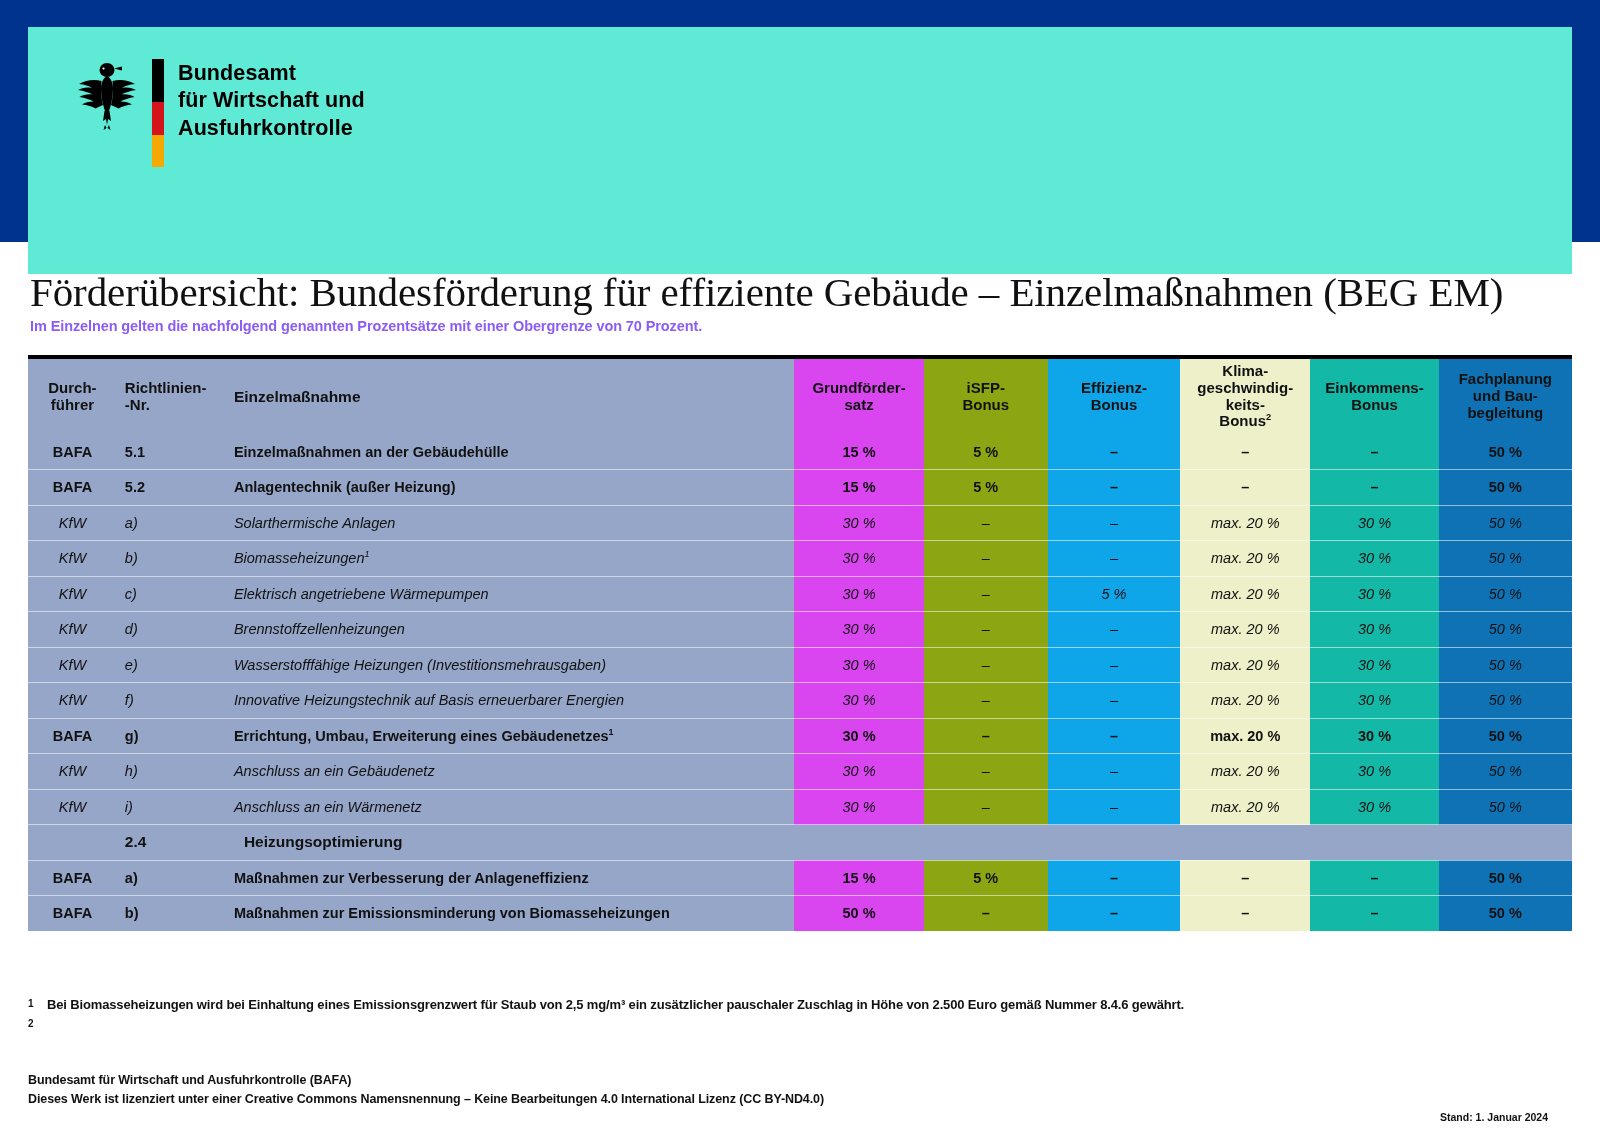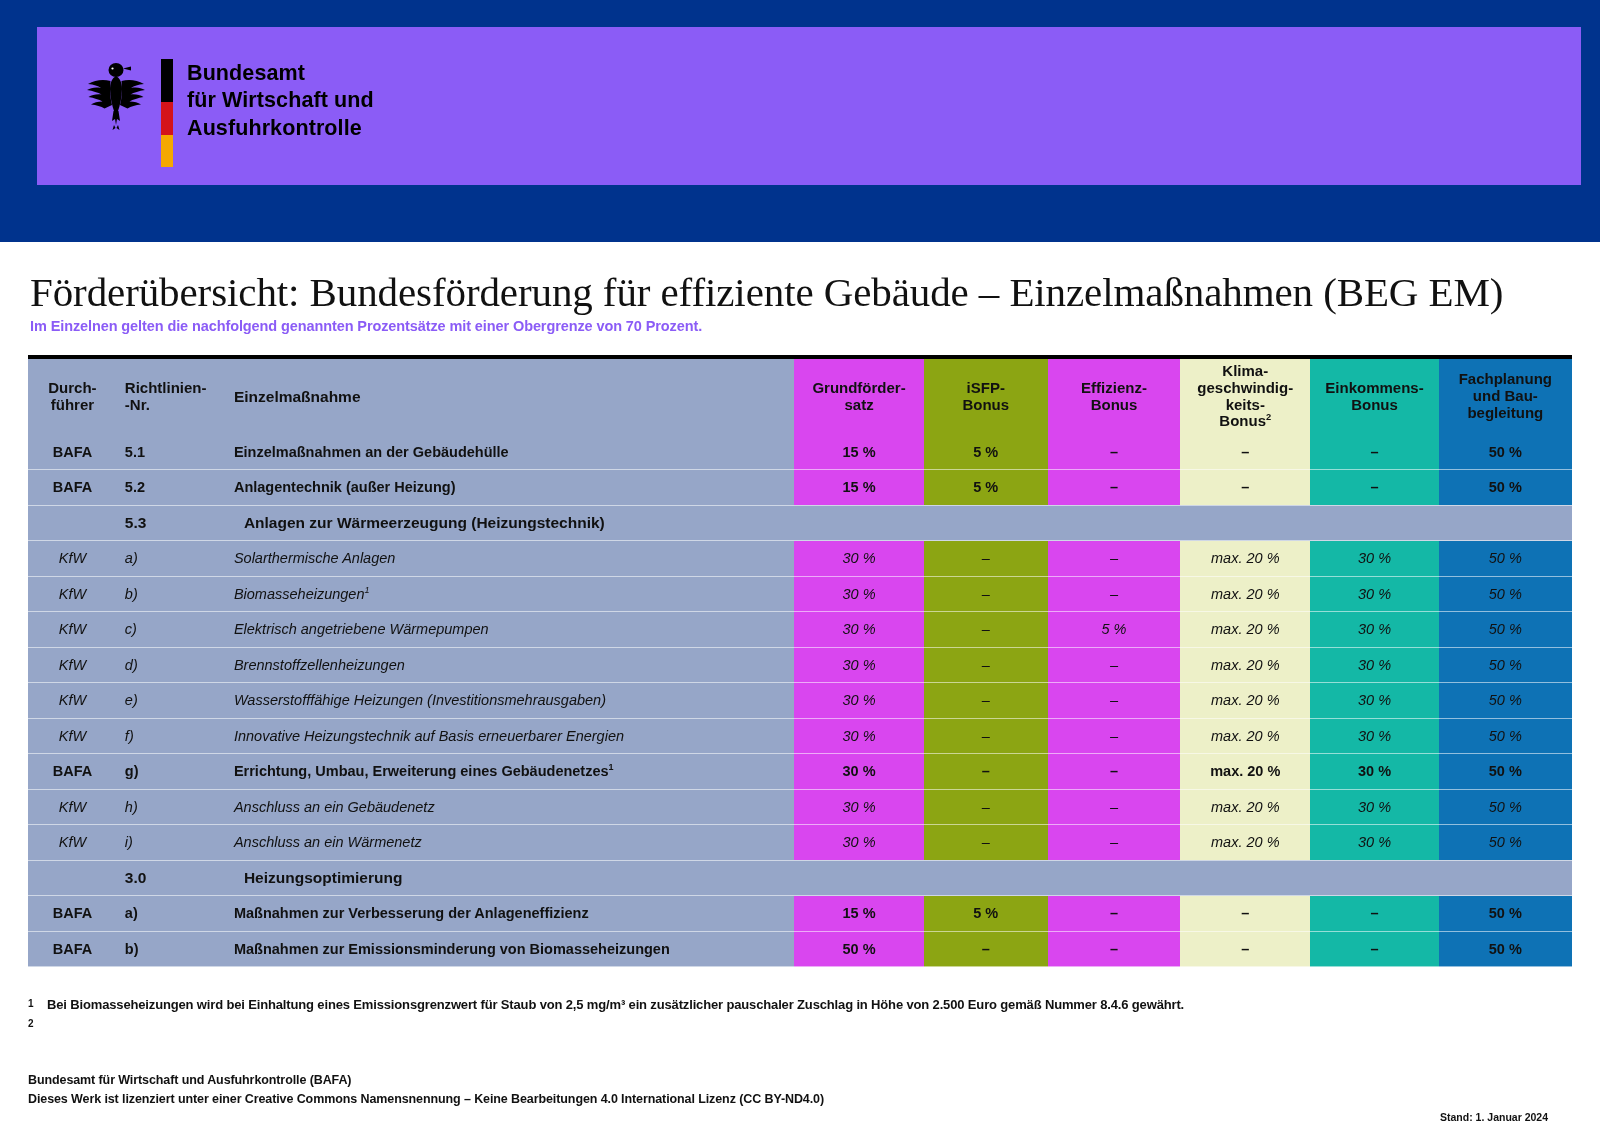--- a/index.html
+++ b/index.html
@@ -10,23 +10,22 @@
     position:relative;
     overflow:hidden;
   }
 
   
   .logo-band {
     position:absolute; left:0; top:0; width:1600px; height:242px;
     background:#00338D;
   }
   .logo-card {
-    position:absolute; left:28px; top:27px; width:1544px; height:158px;
-    background:#8b5cf6;
-    margin-left:9px;
+    position:absolute; left:28px; top:27px; width:1544px; height:247px;
+    background:#5eead4;
   }
   .logo-wrap {
     position:absolute; left:48px; top:32px;
     display:flex; align-items:flex-start; gap:14px;
   }
   .eagle { width:62px; height:72px; flex:none; }
   .flagbar { width:12px; height:108px; flex:none; display:flex; flex-direction:column; }
   .flagbar i { display:block; width:100%; }
   .flag-black { background:#000000; height:40%; }
   .flag-red   { background:#D4131A; height:30%; }
@@ -67,21 +66,21 @@
   
   .c-dur, .c-nr, .c-name { background:#96A6C8; }
   .c-dur { text-align:center; width:88px; }
   .c-nr  { width:108px; }
   .c-name{ text-align:left; width:547px; padding-left:18px; }
   .c-spacer { background:#96A6C8; width:5px; padding:0; }
 
   
   .c-v1 { background:#d946ef; width:128px; }
   .c-v2 { background:#8CA513; width:123px; }
-  .c-v3 { background:#d946ef; width:131px; }
+  .c-v3 { background:#0ea5e9; width:131px; }
   .c-v4 { background:#EDF0C8; width:129px; }
   .c-v5 { background:#14b8a6; width:127px; }
   .c-v6 { background:#0E72B5; width:132px; }
   .c-v1,.c-v2,.c-v3,.c-v4,.c-v5,.c-v6 { text-align:center; }
 
   
   tr.hdr { height:88px; }
   tr.hdr td { font-weight:bold; font-size:15px; line-height:1.12; border-bottom:none; }
   tr.hdr td.c-dur, tr.hdr td.c-nr, tr.hdr td.c-name { vertical-align:middle; }
   tr.hdr td.c-name { font-size:15.5px; }
@@ -213,137 +212,131 @@
           <td class="c-nr">5.2</td>
           <td class="c-name"><span>Anlagentechnik (außer Heizung)</span></td>
           <td class="c-spacer"></td>
           <td class="c-v1">15 %</td>
           <td class="c-v2">5 %</td>
           <td class="c-v3">–</td>
           <td class="c-v4">–</td>
           <td class="c-v5">–</td>
           <td class="c-v6">50 %</td>
         </tr>
+        <tr class="italic">
+          <td class="c-dur">KfW</td>
+          <td class="c-nr">a)</td>
+          <td class="c-name"><span>Solarthermische Anlagen</span></td>
+          <td class="c-spacer"></td>
+          <td class="c-v1">30 %</td>
+          <td class="c-v2">–</td>
+          <td class="c-v3">–</td>
+          <td class="c-v4">max. 20 %</td>
+          <td class="c-v5">30 %</td>
+          <td class="c-v6">50 %</td>
+        </tr>
+        <tr class="italic">
+          <td class="c-dur">KfW</td>
+          <td class="c-nr">b)</td>
+          <td class="c-name"><span>Biomasseheizungen</span><sup>1</sup></td>
+          <td class="c-spacer"></td>
+          <td class="c-v1">30 %</td>
+          <td class="c-v2">–</td>
+          <td class="c-v3">–</td>
+          <td class="c-v4">max. 20 %</td>
+          <td class="c-v5">30 %</td>
+          <td class="c-v6">50 %</td>
+        </tr>
+        <tr class="italic">
+          <td class="c-dur">KfW</td>
+          <td class="c-nr">c)</td>
+          <td class="c-name"><span>Elektrisch angetriebene Wärmepumpen</span></td>
+          <td class="c-spacer"></td>
+          <td class="c-v1">30 %</td>
+          <td class="c-v2">–</td>
+          <td class="c-v3">5 %</td>
+          <td class="c-v4">max. 20 %</td>
+          <td class="c-v5">30 %</td>
+          <td class="c-v6">50 %</td>
+        </tr>
+        <tr class="italic">
+          <td class="c-dur">KfW</td>
+          <td class="c-nr">d)</td>
+          <td class="c-name"><span>Brennstoffzellenheizungen</span></td>
+          <td class="c-spacer"></td>
+          <td class="c-v1">30 %</td>
+          <td class="c-v2">–</td>
+          <td class="c-v3">–</td>
+          <td class="c-v4">max. 20 %</td>
+          <td class="c-v5">30 %</td>
+          <td class="c-v6">50 %</td>
+        </tr>
+        <tr class="italic">
+          <td class="c-dur">KfW</td>
+          <td class="c-nr">e)</td>
+          <td class="c-name"><span>Wasserstofffähige Heizungen (Investitionsmehrausgaben)</span></td>
+          <td class="c-spacer"></td>
+          <td class="c-v1">30 %</td>
+          <td class="c-v2">–</td>
+          <td class="c-v3">–</td>
+          <td class="c-v4">max. 20 %</td>
+          <td class="c-v5">30 %</td>
+          <td class="c-v6">50 %</td>
+        </tr>
+        <tr class="italic">
+          <td class="c-dur">KfW</td>
+          <td class="c-nr">f)</td>
+          <td class="c-name"><span>Innovative Heizungstechnik auf Basis erneuerbarer Energien</span></td>
+          <td class="c-spacer"></td>
+          <td class="c-v1">30 %</td>
+          <td class="c-v2">–</td>
+          <td class="c-v3">–</td>
+          <td class="c-v4">max. 20 %</td>
+          <td class="c-v5">30 %</td>
+          <td class="c-v6">50 %</td>
+        </tr>
+        <tr class="bold">
+          <td class="c-dur">BAFA</td>
+          <td class="c-nr">g)</td>
+          <td class="c-name"><span>Errichtung, Umbau, Erweiterung eines Gebäudenetzes</span><sup>1</sup></td>
+          <td class="c-spacer"></td>
+          <td class="c-v1">30 %</td>
+          <td class="c-v2">–</td>
+          <td class="c-v3">–</td>
+          <td class="c-v4">max. 20 %</td>
+          <td class="c-v5">30 %</td>
+          <td class="c-v6">50 %</td>
+        </tr>
+        <tr class="italic">
+          <td class="c-dur">KfW</td>
+          <td class="c-nr">h)</td>
+          <td class="c-name"><span>Anschluss an ein Gebäudenetz</span></td>
+          <td class="c-spacer"></td>
+          <td class="c-v1">30 %</td>
+          <td class="c-v2">–</td>
+          <td class="c-v3">–</td>
+          <td class="c-v4">max. 20 %</td>
+          <td class="c-v5">30 %</td>
+          <td class="c-v6">50 %</td>
+        </tr>
+        <tr class="italic">
+          <td class="c-dur">KfW</td>
+          <td class="c-nr">i)</td>
+          <td class="c-name"><span>Anschluss an ein Wärmenetz</span></td>
+          <td class="c-spacer"></td>
+          <td class="c-v1">30 %</td>
+          <td class="c-v2">–</td>
+          <td class="c-v3">–</td>
+          <td class="c-v4">max. 20 %</td>
+          <td class="c-v5">30 %</td>
+          <td class="c-v6">50 %</td>
+        </tr>
         <tr class="section">
           <td class="c-dur"></td>
-          <td class="c-nr">5.3</td>
-          <td class="c-name">Anlagen zur Wärmeerzeugung (Heizungstechnik)</td>
-          <td colspan="7" class="c-spacer"></td>
-        </tr>
-        <tr class="italic">
-          <td class="c-dur">KfW</td>
-          <td class="c-nr">a)</td>
-          <td class="c-name"><span>Solarthermische Anlagen</span></td>
-          <td class="c-spacer"></td>
-          <td class="c-v1">30 %</td>
-          <td class="c-v2">–</td>
-          <td class="c-v3">–</td>
-          <td class="c-v4">max. 20 %</td>
-          <td class="c-v5">30 %</td>
-          <td class="c-v6">50 %</td>
-        </tr>
-        <tr class="italic">
-          <td class="c-dur">KfW</td>
-          <td class="c-nr">b)</td>
-          <td class="c-name"><span>Biomasseheizungen</span><sup>1</sup></td>
-          <td class="c-spacer"></td>
-          <td class="c-v1">30 %</td>
-          <td class="c-v2">–</td>
-          <td class="c-v3">–</td>
-          <td class="c-v4">max. 20 %</td>
-          <td class="c-v5">30 %</td>
-          <td class="c-v6">50 %</td>
-        </tr>
-        <tr class="italic">
-          <td class="c-dur">KfW</td>
-          <td class="c-nr">c)</td>
-          <td class="c-name"><span>Elektrisch angetriebene Wärmepumpen</span></td>
-          <td class="c-spacer"></td>
-          <td class="c-v1">30 %</td>
-          <td class="c-v2">–</td>
-          <td class="c-v3">5 %</td>
-          <td class="c-v4">max. 20 %</td>
-          <td class="c-v5">30 %</td>
-          <td class="c-v6">50 %</td>
-        </tr>
-        <tr class="italic">
-          <td class="c-dur">KfW</td>
-          <td class="c-nr">d)</td>
-          <td class="c-name"><span>Brennstoffzellenheizungen</span></td>
-          <td class="c-spacer"></td>
-          <td class="c-v1">30 %</td>
-          <td class="c-v2">–</td>
-          <td class="c-v3">–</td>
-          <td class="c-v4">max. 20 %</td>
-          <td class="c-v5">30 %</td>
-          <td class="c-v6">50 %</td>
-        </tr>
-        <tr class="italic">
-          <td class="c-dur">KfW</td>
-          <td class="c-nr">e)</td>
-          <td class="c-name"><span>Wasserstofffähige Heizungen (Investitionsmehrausgaben)</span></td>
-          <td class="c-spacer"></td>
-          <td class="c-v1">30 %</td>
-          <td class="c-v2">–</td>
-          <td class="c-v3">–</td>
-          <td class="c-v4">max. 20 %</td>
-          <td class="c-v5">30 %</td>
-          <td class="c-v6">50 %</td>
-        </tr>
-        <tr class="italic">
-          <td class="c-dur">KfW</td>
-          <td class="c-nr">f)</td>
-          <td class="c-name"><span>Innovative Heizungstechnik auf Basis erneuerbarer Energien</span></td>
-          <td class="c-spacer"></td>
-          <td class="c-v1">30 %</td>
-          <td class="c-v2">–</td>
-          <td class="c-v3">–</td>
-          <td class="c-v4">max. 20 %</td>
-          <td class="c-v5">30 %</td>
-          <td class="c-v6">50 %</td>
-        </tr>
-        <tr class="bold">
-          <td class="c-dur">BAFA</td>
-          <td class="c-nr">g)</td>
-          <td class="c-name"><span>Errichtung, Umbau, Erweiterung eines Gebäudenetzes</span><sup>1</sup></td>
-          <td class="c-spacer"></td>
-          <td class="c-v1">30 %</td>
-          <td class="c-v2">–</td>
-          <td class="c-v3">–</td>
-          <td class="c-v4">max. 20 %</td>
-          <td class="c-v5">30 %</td>
-          <td class="c-v6">50 %</td>
-        </tr>
-        <tr class="italic">
-          <td class="c-dur">KfW</td>
-          <td class="c-nr">h)</td>
-          <td class="c-name"><span>Anschluss an ein Gebäudenetz</span></td>
-          <td class="c-spacer"></td>
-          <td class="c-v1">30 %</td>
-          <td class="c-v2">–</td>
-          <td class="c-v3">–</td>
-          <td class="c-v4">max. 20 %</td>
-          <td class="c-v5">30 %</td>
-          <td class="c-v6">50 %</td>
-        </tr>
-        <tr class="italic">
-          <td class="c-dur">KfW</td>
-          <td class="c-nr">i)</td>
-          <td class="c-name"><span>Anschluss an ein Wärmenetz</span></td>
-          <td class="c-spacer"></td>
-          <td class="c-v1">30 %</td>
-          <td class="c-v2">–</td>
-          <td class="c-v3">–</td>
-          <td class="c-v4">max. 20 %</td>
-          <td class="c-v5">30 %</td>
-          <td class="c-v6">50 %</td>
-        </tr>
-        <tr class="section">
-          <td class="c-dur"></td>
-          <td class="c-nr">3.0</td>
+          <td class="c-nr">2.4</td>
           <td class="c-name">Heizungsoptimierung</td>
           <td colspan="7" class="c-spacer"></td>
         </tr>
         <tr class="bold">
           <td class="c-dur">BAFA</td>
           <td class="c-nr">a)</td>
           <td class="c-name"><span>Maßnahmen zur Verbesserung der Anlageneffizienz</span></td>
           <td class="c-spacer"></td>
           <td class="c-v1">15 %</td>
           <td class="c-v2">5 %</td>

